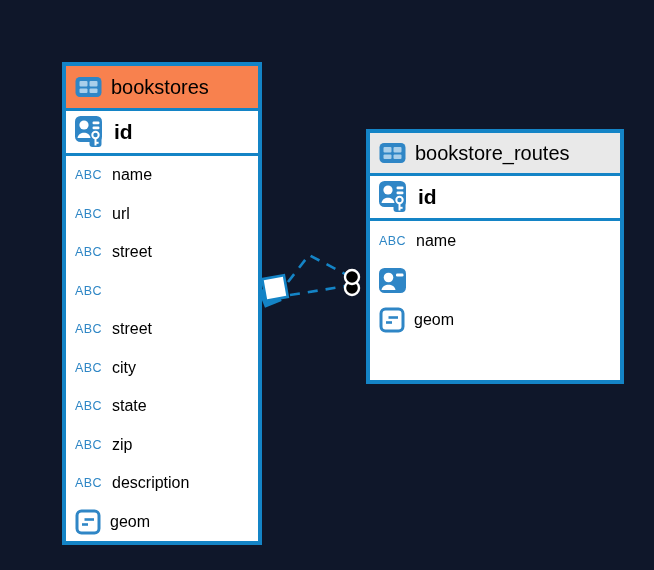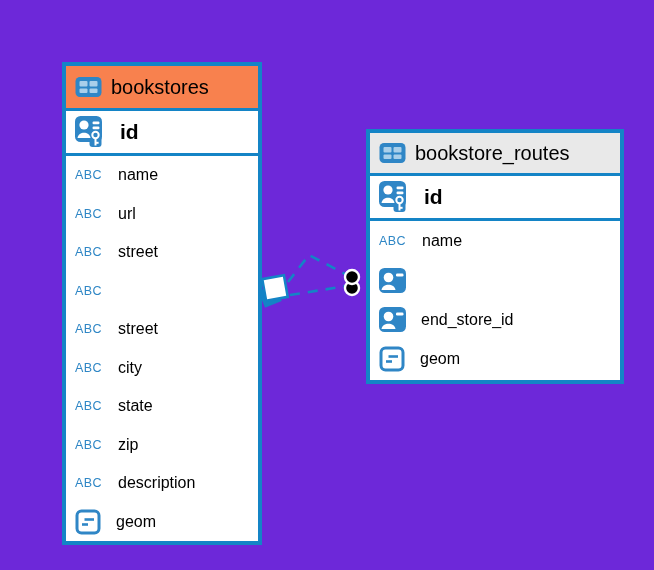--- a/index.html
+++ b/index.html
@@ -1,32 +1,32 @@
 <!DOCTYPE html>
 <html><head>
 <meta charset="utf-8">
 <style>
   html,body { margin:0; padding:0; background:#ffffff; }
   .canvas {
-    position:relative; width:654px; height:570px; background:#6d28d9;
+    position:relative; width:654px; height:570px; background:#0f172a;
     font-family:"Liberation Sans", sans-serif; overflow:hidden;
   }
   .db-table {
     position:absolute; border:4px solid #1484c6; background:#ffffff;
     box-sizing:border-box; z-index:2;
   }
   .t-header {
     display:flex; align-items:center; gap:9px; padding-left:9px;
     border-bottom:3px solid #1484c6; box-sizing:border-box;
   }
   .t-header.orange { background:#f8814e; height:45px; }
   .t-header.gray   { background:#e9e9e9; height:43px; }
   .t-title { font-size:20px; color:#000000; white-space:nowrap; }
   .row {
-    display:flex; align-items:center; gap:15px; padding-left:9px;
+    display:flex; align-items:center; gap:9px; padding-left:9px;
     box-sizing:border-box;
   }
   .pk-row { height:45px; border-bottom:3px solid #1484c6; }
   .pk-row .col-name { font-weight:bold; font-size:21px; }
   .col-name { font-size:16px; color:#000000; white-space:nowrap; }
   .tbl-left  .col-row { height:38.5px; }
   .tbl-right .col-row { height:39.5px; }
   .icon { display:inline-flex; align-items:center; justify-content:center; flex:0 0 auto; }
   .abc {
     font-weight:normal; font-size:12.5px; color:#2e86c5; width:28px;
@@ -160,31 +160,20 @@
         <svg width="27" height="25" viewBox="0 0 27 25">
           <rect x="0" y="0" width="27" height="25" rx="5.5" fill="#2f86c6"></rect>
           <circle cx="9.5" cy="9.5" r="4.8" fill="#ffffff"></circle>
           <path d="M2.5,22 C3.5,15 15.5,15 16.5,22 Z" fill="#ffffff"></path>
           <rect x="17" y="5.5" width="7.5" height="3" rx="1.3" fill="#ffffff"></rect>
         </svg>
       </span>
     </div>
     <div class="row col-row">
       <span class="icon">
-        <svg width="27" height="25" viewBox="0 0 27 25">
-          <rect x="0" y="0" width="27" height="25" rx="5.5" fill="#2f86c6"></rect>
-          <circle cx="9.5" cy="9.5" r="4.8" fill="#ffffff"></circle>
-          <path d="M2.5,22 C3.5,15 15.5,15 16.5,22 Z" fill="#ffffff"></path>
-          <rect x="17" y="5.5" width="7.5" height="3" rx="1.3" fill="#ffffff"></rect>
-        </svg>
-      </span>
-      <span class="col-name">end_store_id</span>
-    </div>
-    <div class="row col-row">
-      <span class="icon">
         <svg width="26" height="26" viewBox="0 0 26 26">
           <rect x="2" y="2" width="22" height="22" rx="4.5" fill="#ffffff" stroke="#2f86c6" stroke-width="3"></rect>
           <line x1="9.5" y1="10.5" x2="19" y2="10.5" stroke="#2f86c6" stroke-width="2.6"></line>
           <line x1="7" y1="15.5" x2="13" y2="15.5" stroke="#2f86c6" stroke-width="2.6"></line>
         </svg>
       </span>
       <span class="col-name">geom</span>
     </div>
   </div>
 

